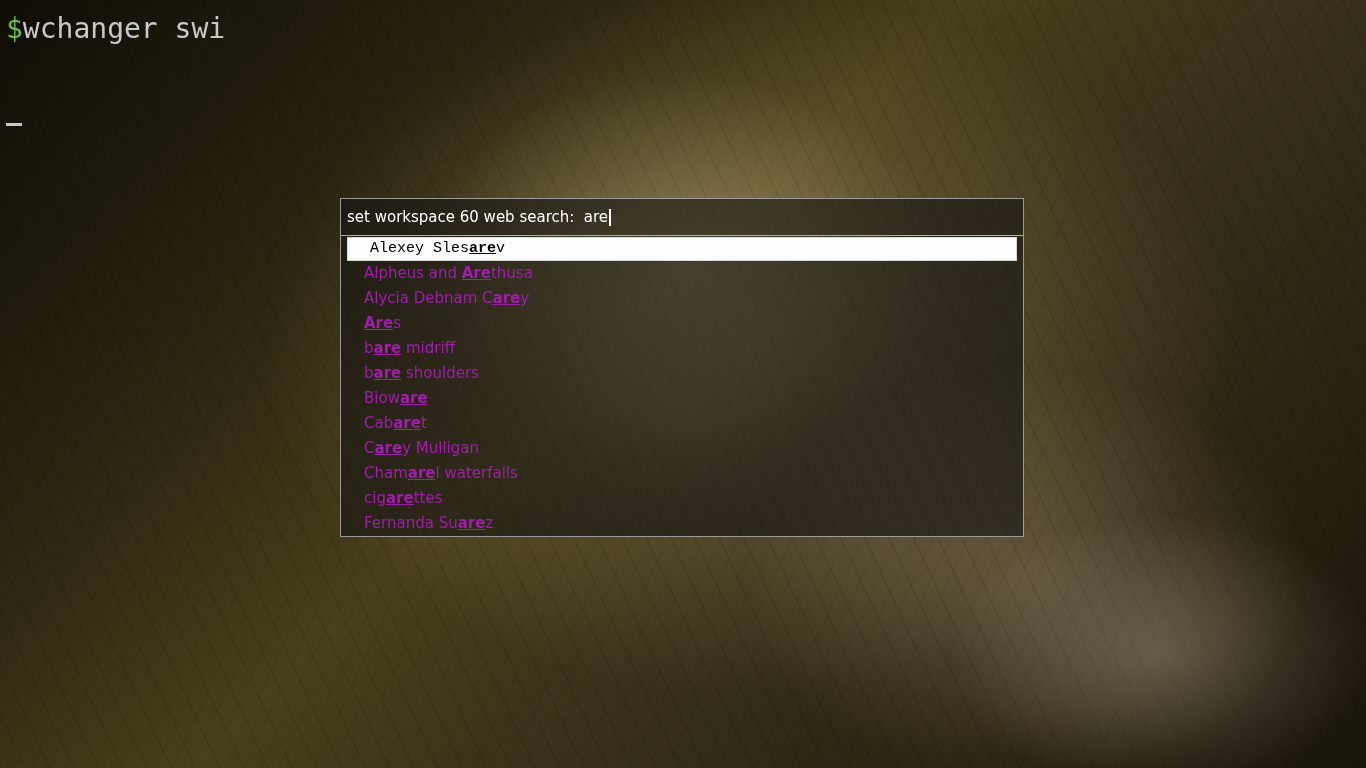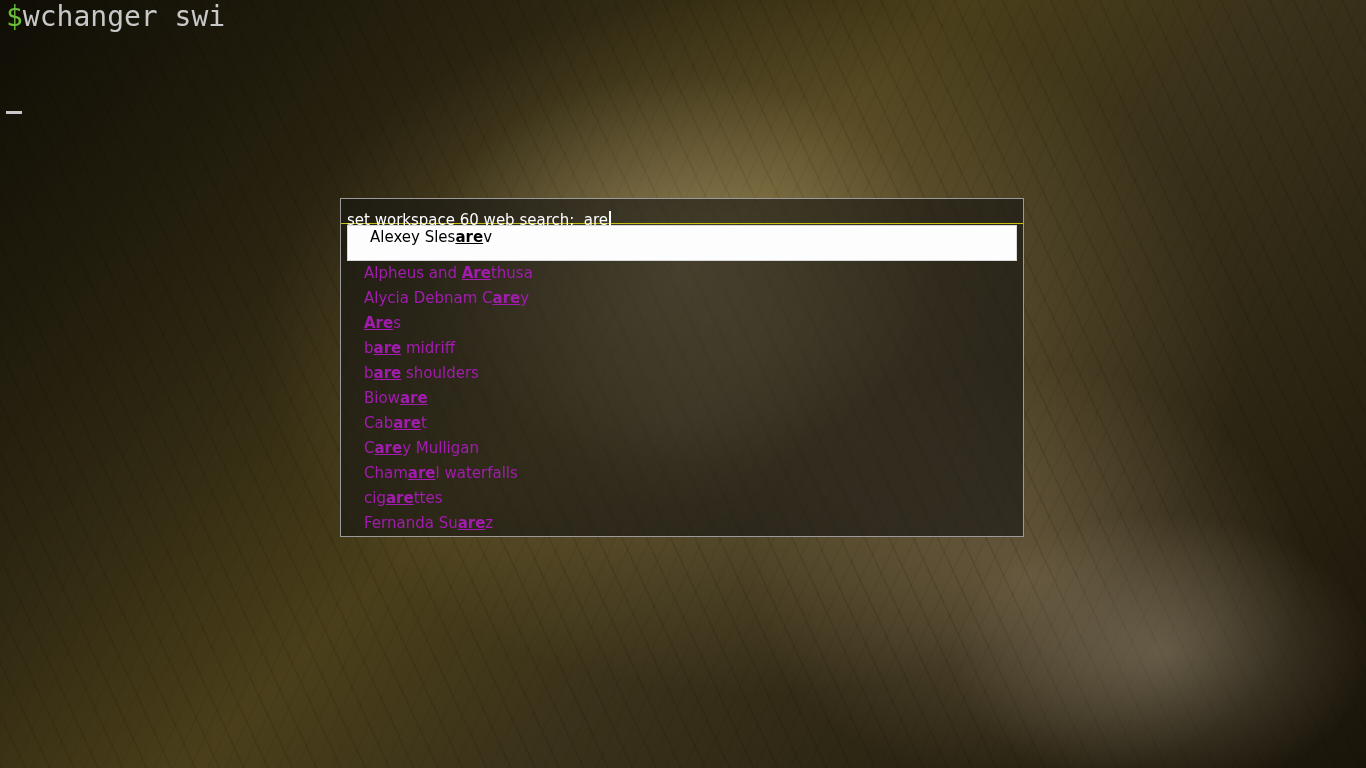--- a/index.html
+++ b/index.html
@@ -31,21 +31,21 @@
         repeating-linear-gradient(115deg, rgba(80,65,20,0.18) 0 2px, transparent 2px 16px),
         repeating-linear-gradient(65deg, rgba(40,30,10,0.22) 0 2px, transparent 2px 22px);
       mix-blend-mode: overlay;
       opacity: 0.6;
     }
 
     .terminal {
       position: absolute;
       top: 0;
       left: 0;
-      padding: 0 6px;
+      padding: 12px 6px;
       font-family: "DejaVu Sans Mono", "Liberation Mono", monospace;
       font-size: 28px;
       line-height: 1.2;
       color: #c8c8c8;
       white-space: pre;
     }
     .terminal .prompt-symbol { color: #6bbf3b; }
     .terminal .underline-cursor {
       display: inline-block;
       width: 16px;
@@ -61,22 +61,23 @@
       top: 198px;
       width: 684px;
       background: rgba(20, 20, 18, 0.60);
       border: 1px solid #9a9a9a;
       -webkit-backdrop-filter: blur(1px);
       backdrop-filter: blur(1px);
     }
 
     .dmenu-input-row {
       display: flex;
-      height: 24px;
-      padding: 12px 6px;
+      align-items: center;
+      height: 37px;
+      padding: 0 6px;
       border-bottom: 1px solid #c9c10f;
       font-size: 15px;
       color: #ffffff;
     }
     .dmenu-prompt { white-space: pre; }
     .dmenu-query { white-space: pre; }
     .dmenu-caret {
       width: 1.5px;
       height: 17px;
       background: #ffffff;
@@ -92,22 +93,23 @@
       color: #a21caf;
       cursor: default;
       white-space: nowrap;
     }
     .dmenu-item.selected {
       background: #fdfdfd;
       color: #000000;
       border: 1px solid #d8d8d8;
       margin: 1px 6px 0 6px;
       padding: 0 22px;
-      height: 36px;
+      height: 24px;
       line-height: 22px;
+      font-family: Liberation Mono, monospace;
     }
     .dmenu-item .m { font-weight: 700; text-decoration: underline; }
   </style>
 </head>
 <body>
 
 <div class="wallpaper-texture"></div>
 <div class="wallpaper-overlay"></div>
 
 <div class="terminal"><span class="prompt-symbol">$</span><span>wchanger swi</span>

